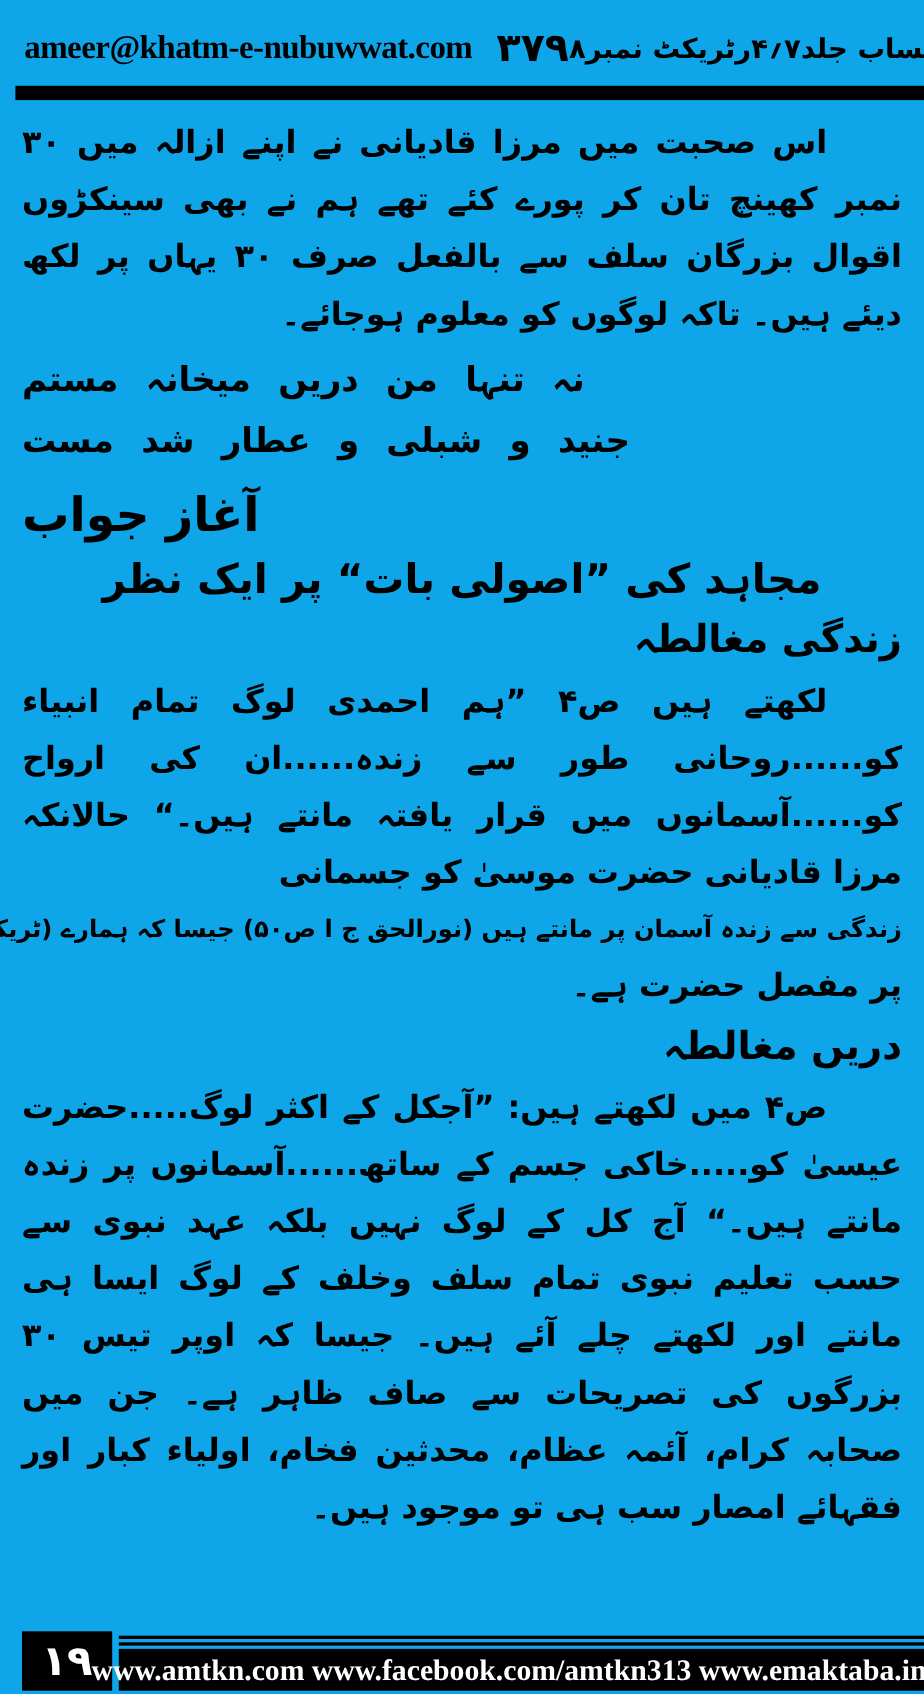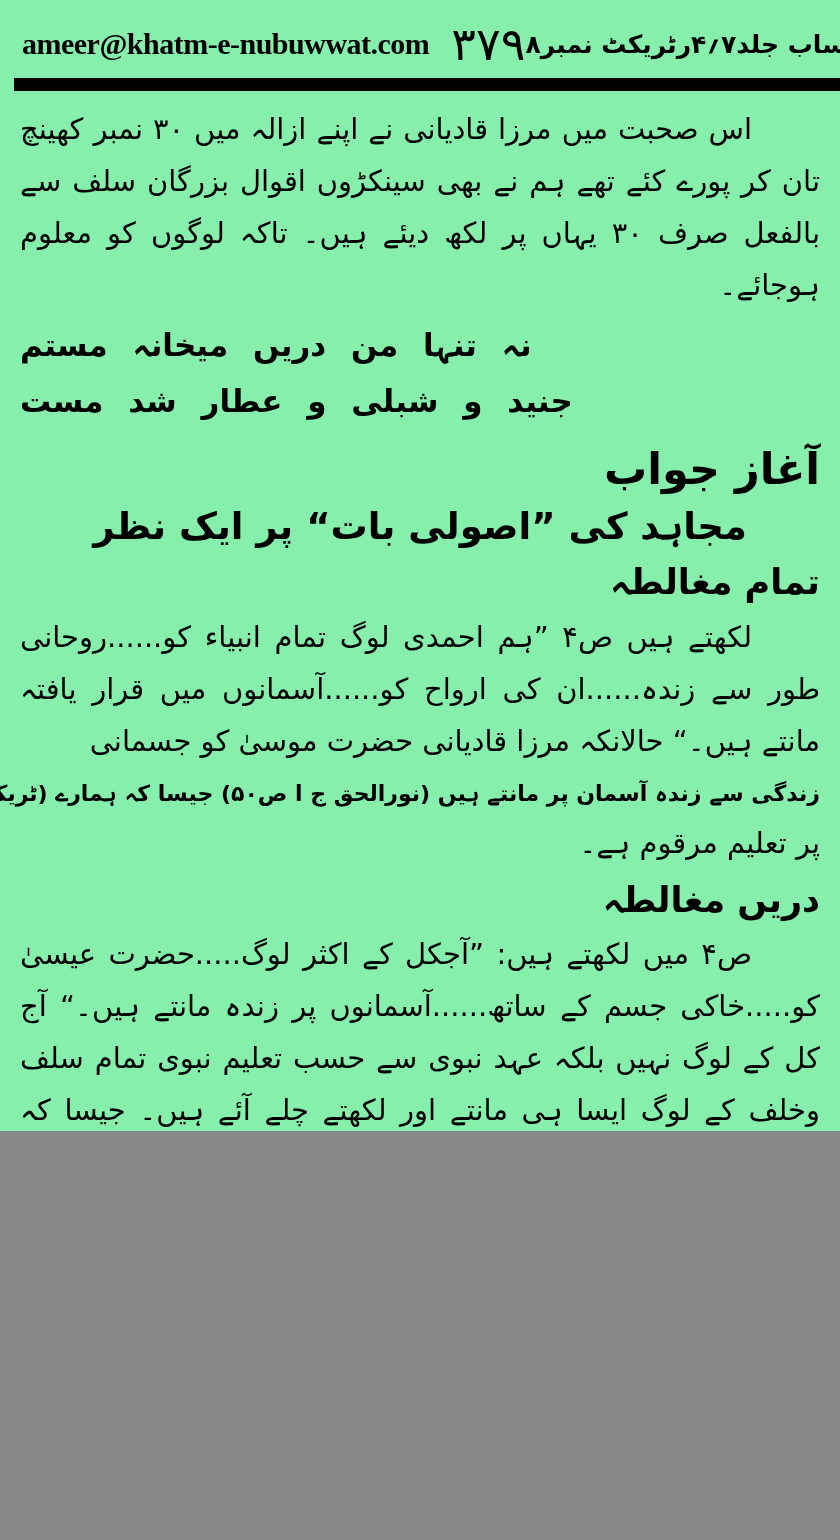--- a/index.html
+++ b/index.html
@@ -1,74 +1,74 @@
 <!DOCTYPE html>
 <html><head>
 <meta charset="utf-8">
 <style>
   html,body{margin:0;padding:0;background:#888;}
   .page{
     position:relative;
-    width:840px;height:1131px;
+    width:840px;height:1540px;
     margin:0 auto;
-    background:#86efac;
+    background:#0ea5e9;
     color:#000;
     overflow:hidden;
     font-family:"DejaVu Sans",sans-serif;
   }
   
   .header{
     display:flex;align-items:center;
     padding:16px 18px 0 22px;
     height:56px;
   }
   .header-email{
     font-family:"Liberation Serif",serif;
     font-weight:bold;font-size:30px;letter-spacing:-0.5px;
     white-space:nowrap;
   }
   .header-pagenum{
     font-family:"DejaVu Sans",sans-serif;
-    font-weight:normal;font-size:46px;line-height:1;
+    font-weight:bold;font-size:36px;line-height:1;
     margin-left:22px;
     direction:rtl;
   }
   .header-spacer{flex:1;}
   .header-title{
     direction:rtl;
     font-weight:bold;font-size:25px;
     white-space:nowrap;
   }
   .header-rule{
     height:13px;background:#000;
     margin:6px 0 0 14px;
   }
   
   .main{
     direction:rtl;
     padding:12px 20px 0 20px;
   }
   .body-para{
     margin:0 0 4px 0;
-    font-weight:normal;
+    font-weight:bold;
     font-size:29px;line-height:52px;
     text-align:justify;
     text-indent:68px;
   }
   .no-indent{text-indent:0;}
   .poetry{
     text-align:left;
     font-weight:bold;
     font-size:31px;line-height:56px;
     word-spacing:14px;
     margin:6px 0 2px 0;
   }
   .h-aghaz{
     margin:14px 0 6px 0;
-    text-align:right;
+    text-align:left;
     font-weight:bold;font-size:43px;line-height:1.25;
   }
   .h-mujahid{
     margin:2px 0 8px 0;
     text-align:center;
     font-weight:bold;font-size:37px;line-height:1.3;
   }
   .h-fallacy{
     margin:10px 0 6px 0;
     text-align:right;
@@ -126,24 +126,24 @@
     <div class="poetry">
       <div>نہ تنہا من دریں میخانہ مستم</div>
       <div>جنید و شبلی و عطار شد مست</div>
     </div>
 
     <div class="h-aghaz">آغاز جواب</div>
 
     <div class="h-mujahid">مجاہد کی ”اصولی بات“ پر ایک نظر</div>
 
 
-    <div class="h-fallacy">تمام مغالطہ</div>
+    <div class="h-fallacy">زندگی مغالطہ</div>
     <p class="body-para">لکھتے ہیں ص۴ ”ہم احمدی لوگ تمام انبیاء کو......روحانی طور سے زندہ......ان کی ارواح کو......آسمانوں میں قرار یافتہ مانتے ہیں۔“ حالانکہ مرزا قادیانی حضرت موسیٰ کو جسمانی</p>
     <p class="ref-line">زندگی سے زندہ آسمان پر مانتے ہیں (نورالحق ج ا ص۵۰) جیسا کہ ہمارے (ٹریکٹ نمبر۲ ص۱۰ وص۱۱)</p>
-    <p class="body-para no-indent">پر تعلیم مرقوم ہے۔</p>
+    <p class="body-para no-indent">پر مفصل حضرت ہے۔</p>
 
     <div class="h-fallacy">دریں مغالطہ</div>
     <p class="body-para">ص۴ میں لکھتے ہیں: ”آجکل کے اکثر لوگ.....حضرت عیسیٰ کو.....خاکی جسم کے ساتھ......آسمانوں پر زندہ مانتے ہیں۔“ آج کل کے لوگ نہیں بلکہ عہد نبوی سے حسب تعلیم نبوی تمام سلف وخلف کے لوگ ایسا ہی مانتے اور لکھتے چلے آئے ہیں۔ جیسا کہ اوپر تیس ۳۰ بزرگوں کی تصریحات سے صاف ظاہر ہے۔ جن میں صحابہ کرام، آئمہ عظام، محدثین فخام، اولیاء کبار اور فقہائے امصار سب ہی تو موجود ہیں۔</p>
 
   </div>
 
   <div class="footer">
     <div class="footer-pagebox">
       <span>۱۹</span>
     </div>

